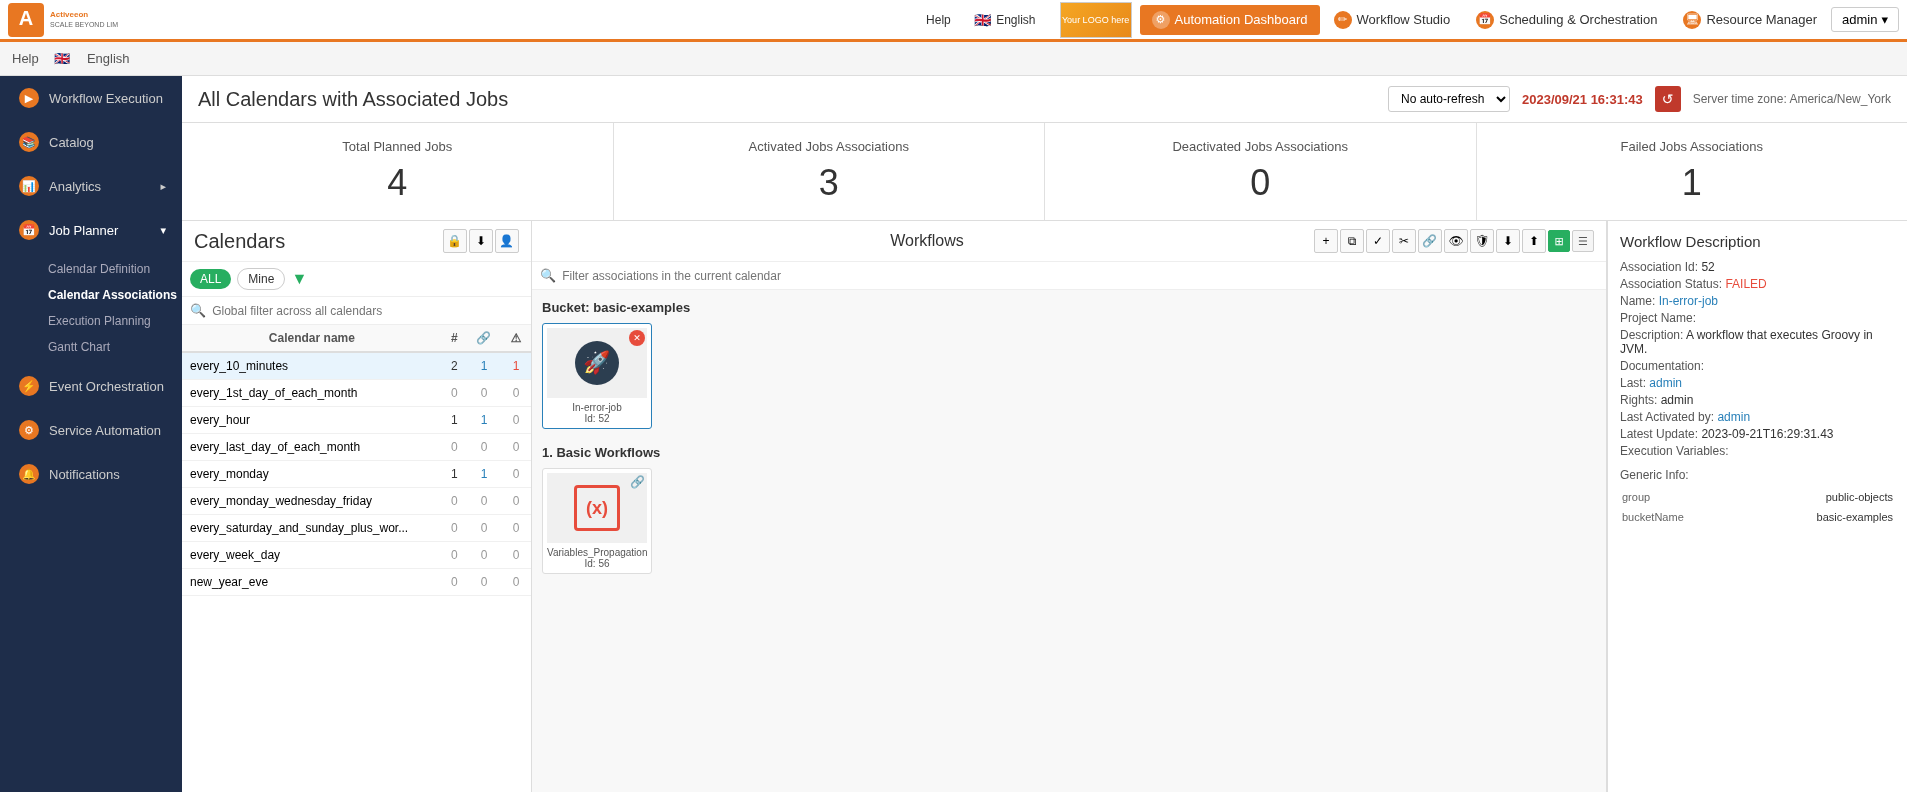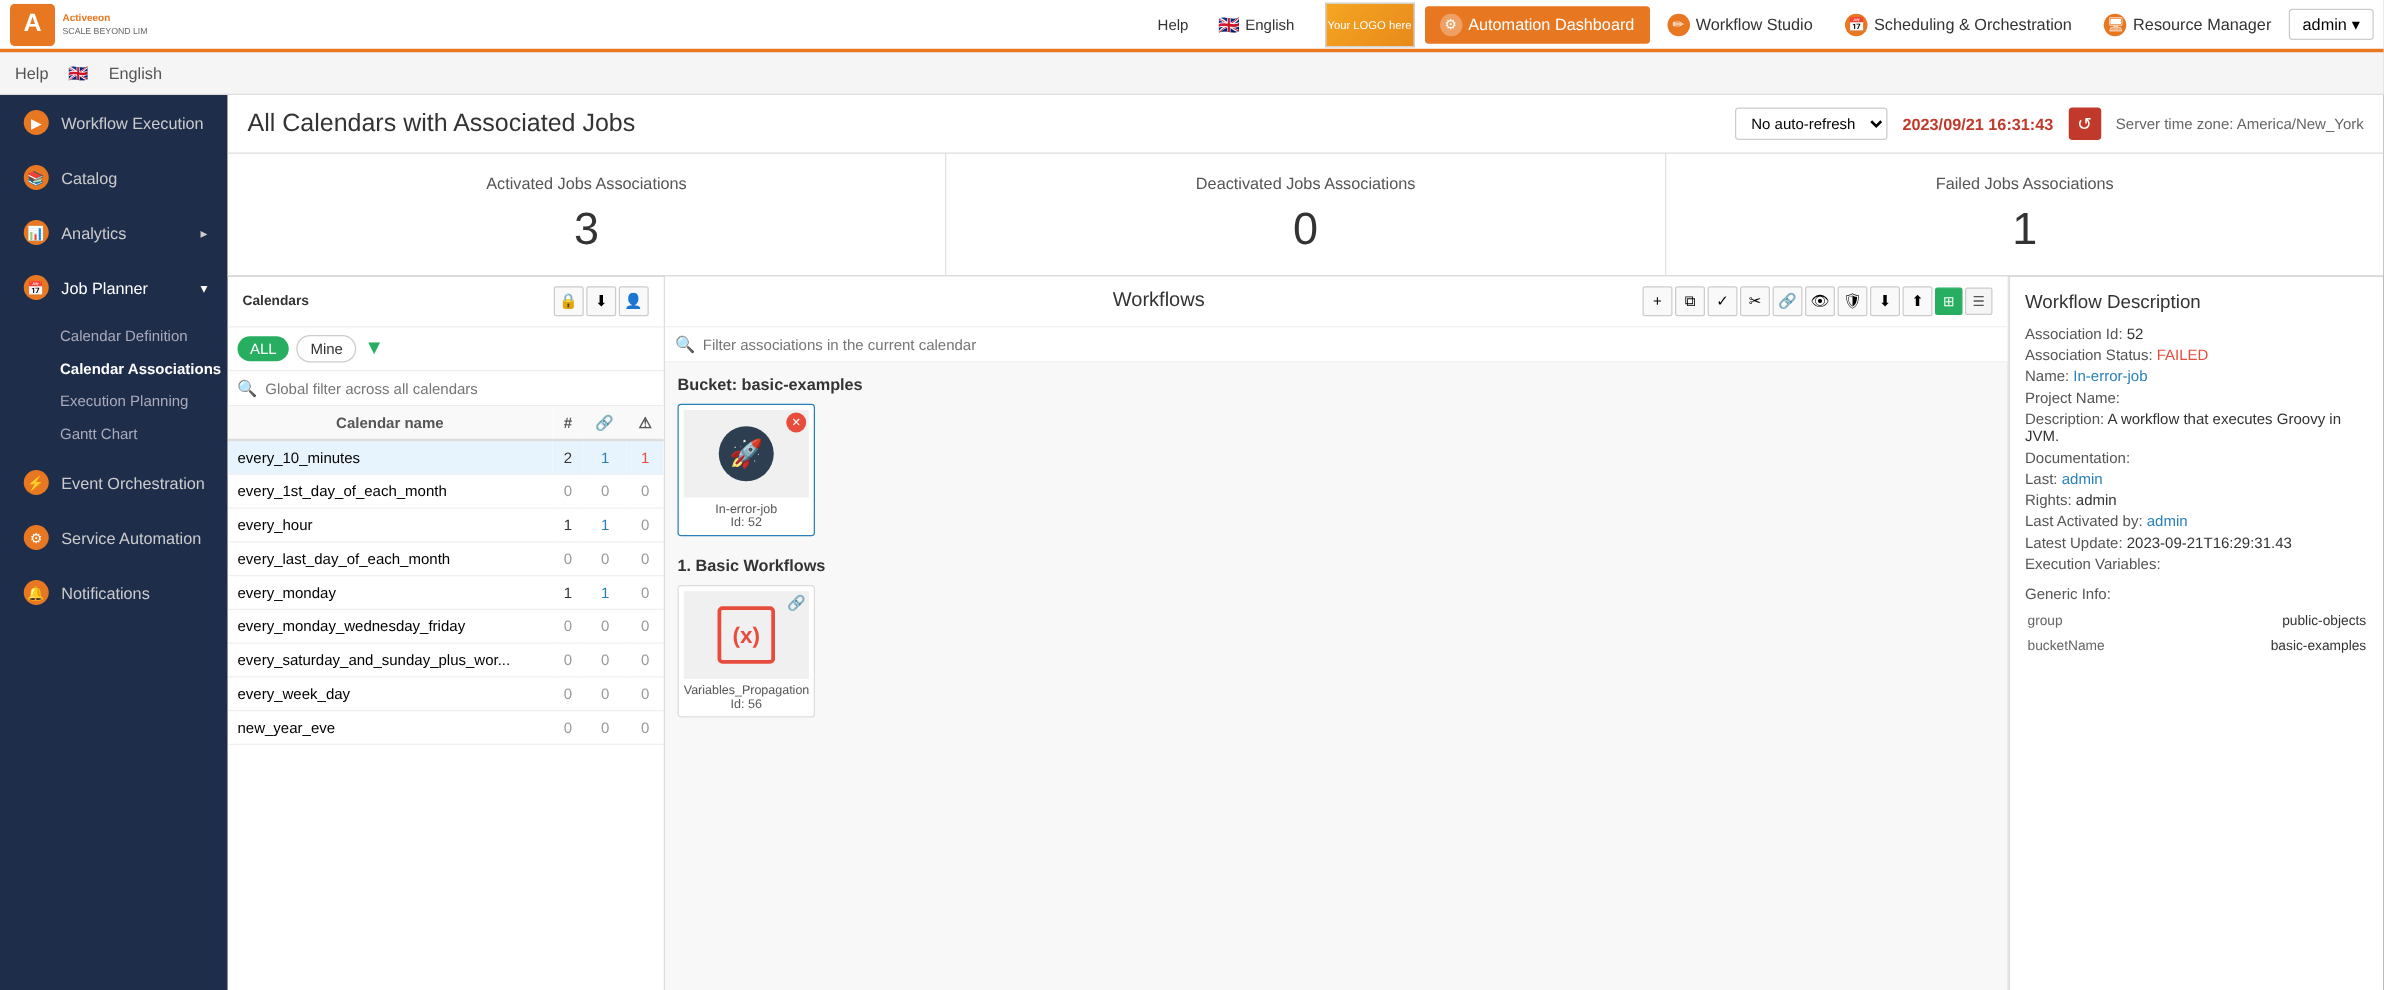--- a/index.html
+++ b/index.html
@@ -222,21 +222,21 @@
       flex-direction: column;
       flex-shrink: 0;
     }
     .panel-header {
       display: flex;
       align-items: center;
       padding: 8px 12px;
       border-bottom: 1px solid #eee;
       gap: 8px;
     }
-    .panel-title { font-size: 11px; font-weight: 700; color: #333; flex: 1; }
+    .panel-title { font-size: 20px; font-weight: 400; color: #333; flex: 1; }
     .panel-icon-btn {
       width: 24px;
       height: 24px;
       border: 1px solid #ccc;
       background: #f9f9f9;
       cursor: pointer;
       display: flex;
       align-items: center;
       justify-content: center;
       font-size: 12px;
@@ -534,20 +534,24 @@
         <option>Every 1m</option>
         <option>Every 5m</option>
       </select>
       <span class="datetime-badge">2023/09/21 16:31:43</span>
       <button class="refresh-icon-btn">↺</button>
       <span class="server-tz">Server time zone: America/New_York</span>
     </div>
 
     <div class="stats-row">
       <div class="stat-card">
+        <div class="stat-label">Total Planned Jobs</div>
+        <div class="stat-value">4</div>
+      </div>
+      <div class="stat-card">
         <div class="stat-label">Activated Jobs Associations</div>
         <div class="stat-value">3</div>
       </div>
       <div class="stat-card">
         <div class="stat-label">Deactivated Jobs Associations</div>
         <div class="stat-value">0</div>
       </div>
       <div class="stat-card">
         <div class="stat-label">Failed Jobs Associations</div>
         <div class="stat-value">1</div>

